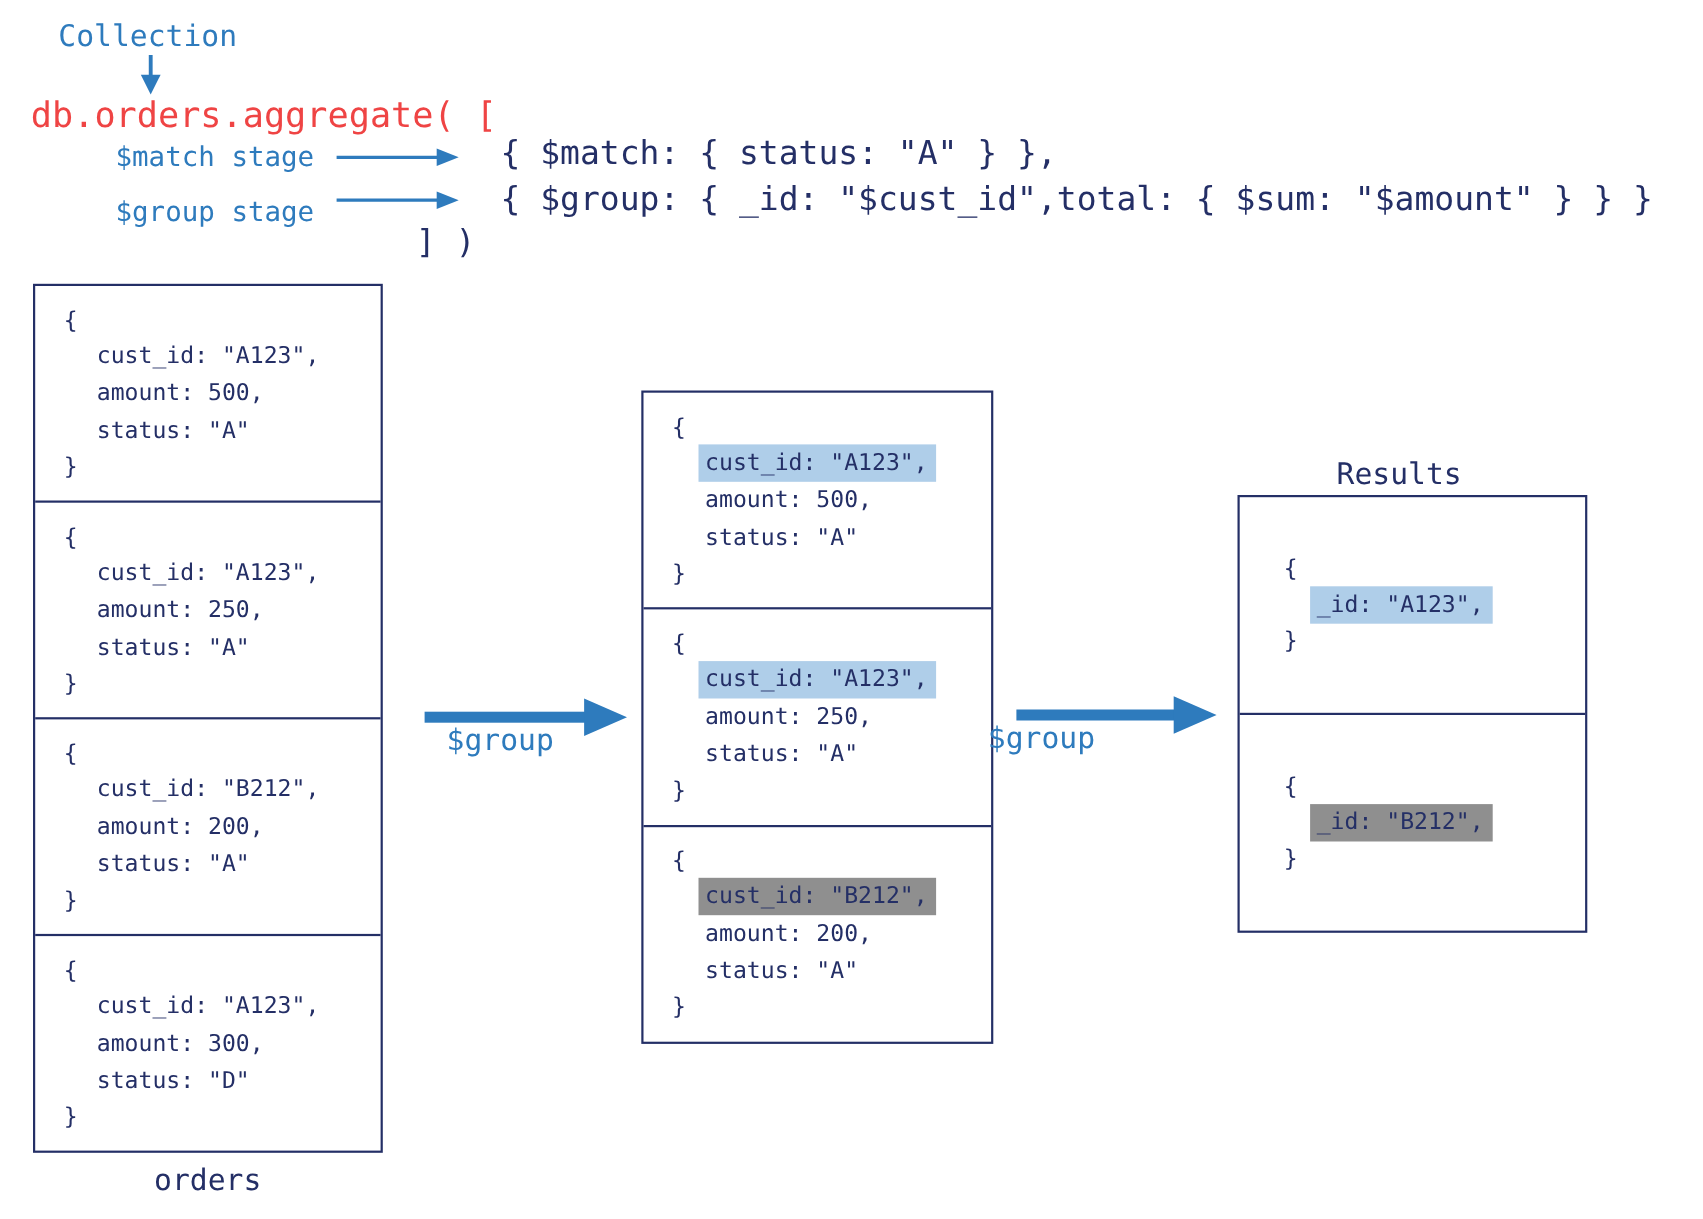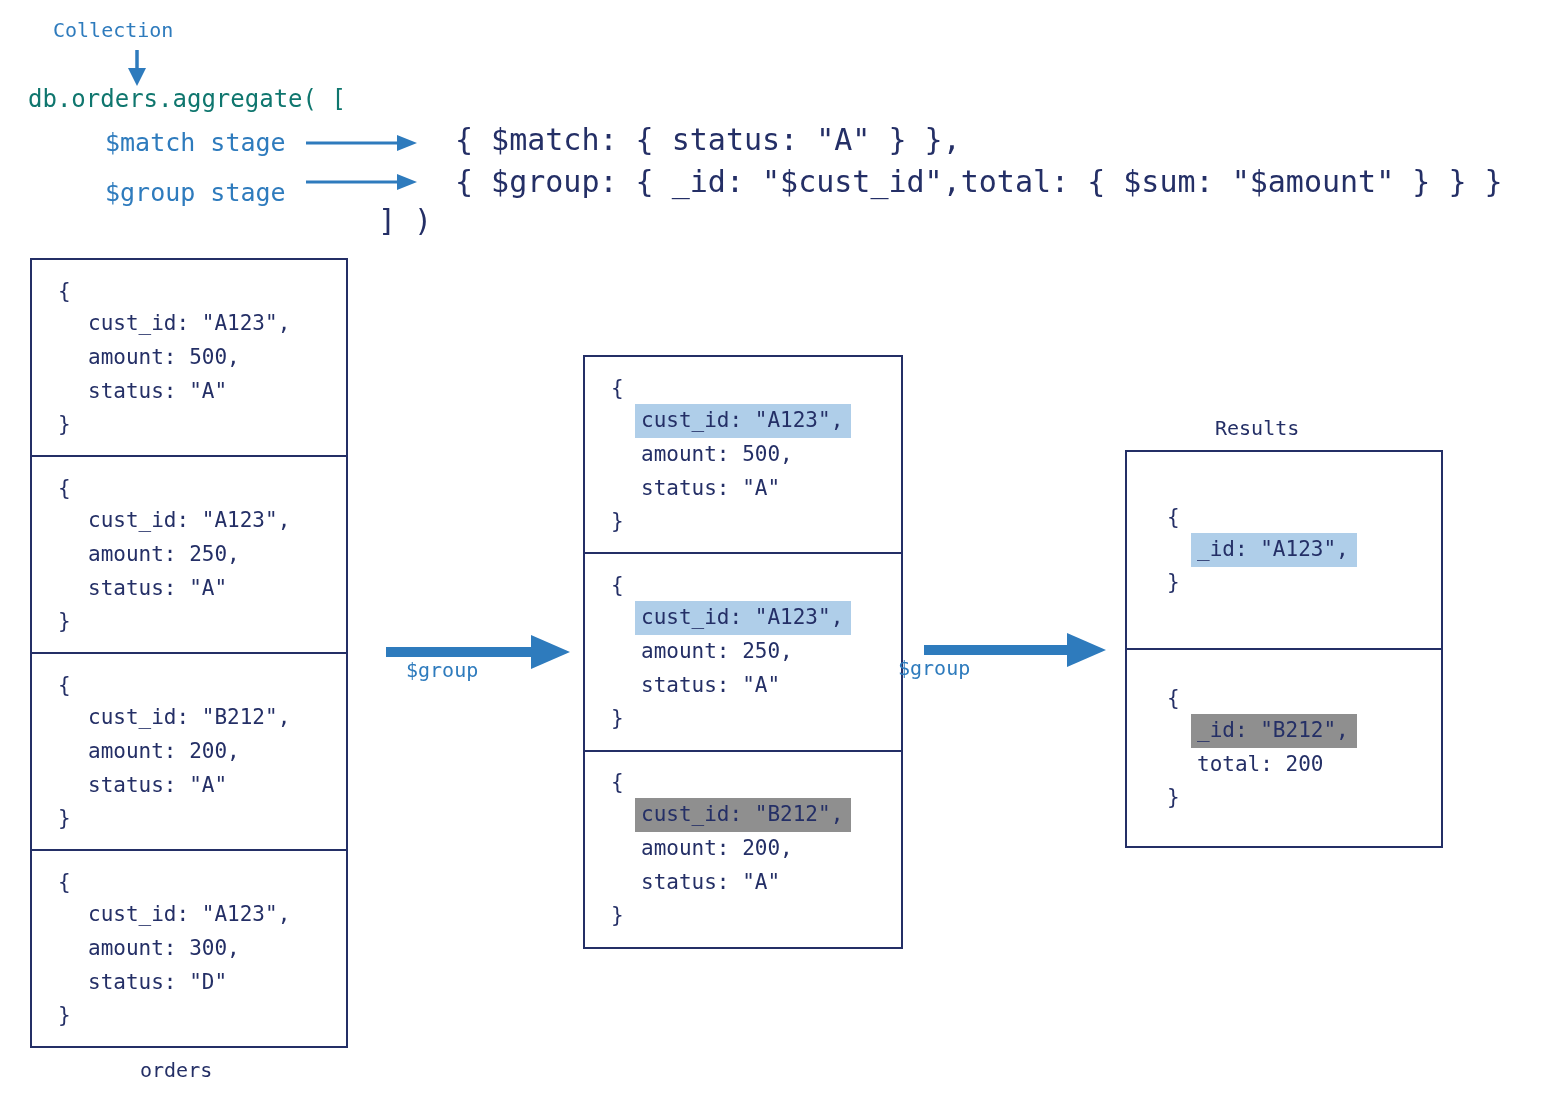--- a/index.html
+++ b/index.html
@@ -6,25 +6,25 @@
   #canvas{
     position:relative;
     width:1548px;height:1108px;
     background:#ffffff;
     font-family:"DejaVu Sans Mono", monospace;
     color:#242F66;
     overflow:hidden;
   }
   .abs{position:absolute;white-space:pre;}
   
-  .code-main{font-size:24px;color:#0f766e;}
+  .code-main{font-size:32px;color:#ef4444;}
   .code-line{font-size:30px;color:#242F66;}
   .blue-label{color:#2E7BBD;}
   .stage-label{font-size:25px;}
-  .big-label{font-size:20px;}
+  .big-label{font-size:27px;}
   
   .docbox{
     position:absolute;
     border:2px solid #242F66;
     display:flex;flex-direction:column;
     background:#ffffff;
     box-sizing:border-box;
   }
   .cell{
     flex:1;
@@ -124,21 +124,20 @@
 
   <div class="docbox" style="left:1125px;top:450px;width:318px;height:398px;">
     <div class="cell" style="padding-left:40px;">
       <div class="dline">{</div>
       <div class="dline dfield hl-blue"><span>_id: "A123",</span></div>
       <div class="dline">}</div>
     </div>
     <div class="cell" style="padding-left:40px;">
       <div class="dline">{</div>
       <div class="dline dfield hl-gray"><span>_id: "B212",</span></div>
-      <div class="dline dfield"><span>total: 200</span></div>
       <div class="dline">}</div>
     </div>
   </div>
 
   <div class="abs blue-label big-label" style="left:406px;top:658px;">$group</div>
 
   <div class="abs blue-label big-label" style="left:898px;top:656px;">$group</div>
 
   <svg width="1548" height="1108" viewBox="0 0 1548 1108">
 

